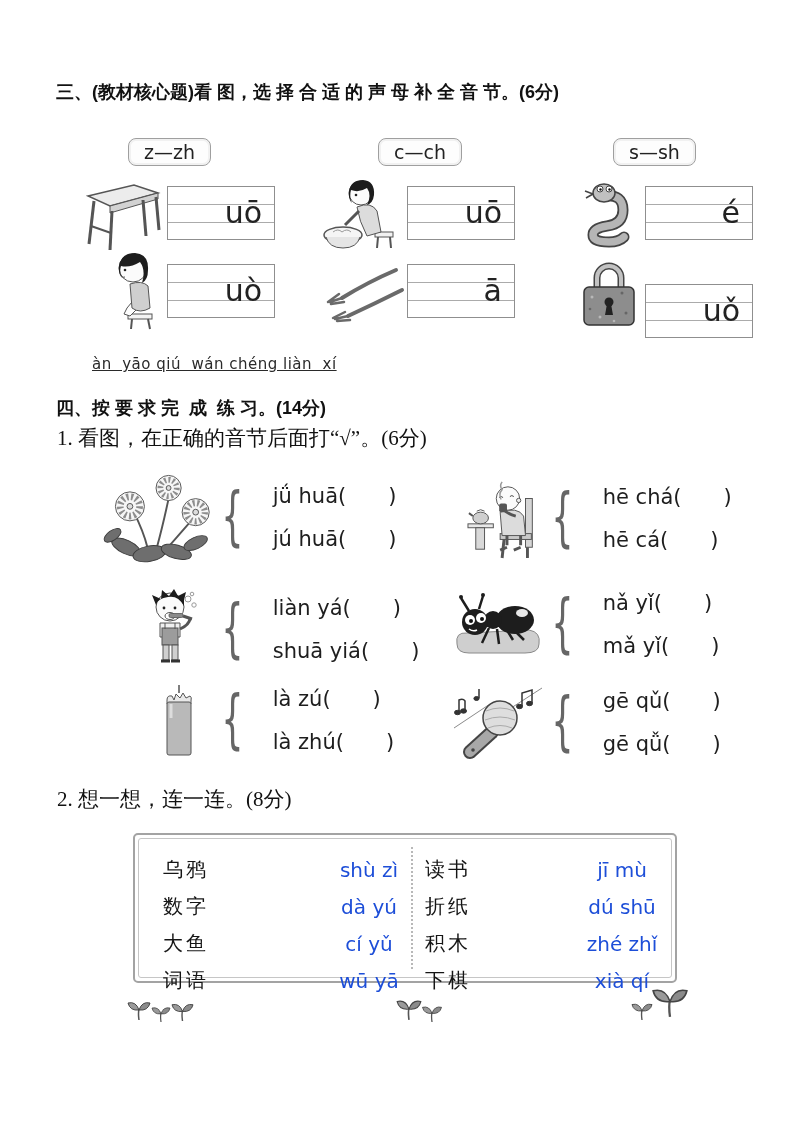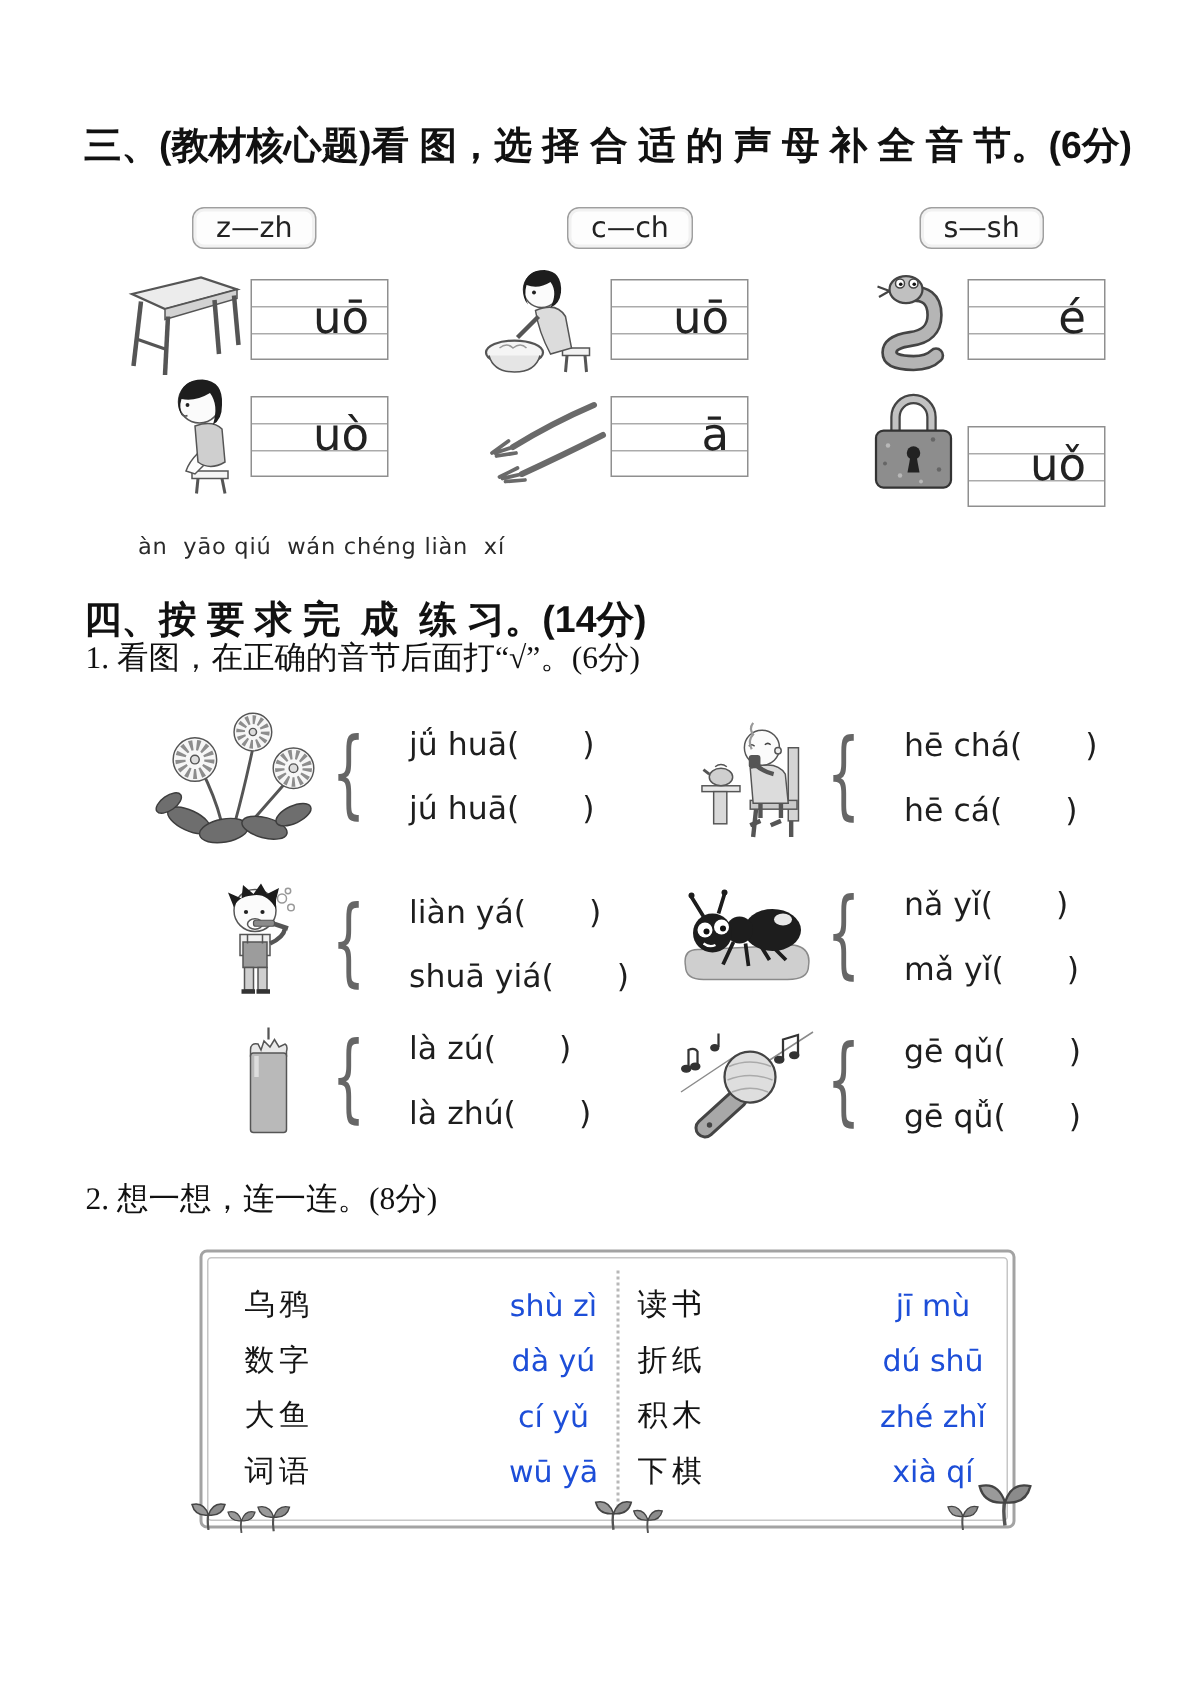--- a/index.html
+++ b/index.html
@@ -3,48 +3,48 @@
 <meta charset="utf-8">
 <style>
   * { box-sizing: border-box; margin: 0; padding: 0; }
   html,body { background:#fff; }
   .page {
     position: relative; width: 793px; height: 1122px; margin: 0 auto;
     background: #ffffff; overflow: hidden;
     font-family: "DejaVu Sans","Liberation Sans",sans-serif; color: #1c1c1c;
   }
   .pinyin-line { position: absolute; font-size: 15px; color: #2a2a2a; white-space: pre; letter-spacing: .5px; }
-  .sec-title { position: absolute; font-size: 25px; font-weight: bold; color: #111;
+  .sec-title { position: absolute; font-size: 18px; font-weight: bold; color: #111;
                font-family: "Liberation Sans","DejaVu Sans",sans-serif; white-space: pre; }
   .q-title  { position: absolute; font-size: 21px; color: #111;
               font-family: "Liberation Serif","DejaVu Serif",serif; white-space: pre; }
   .hdr {
     position: absolute; border: 1.5px solid #9f9f9f; border-radius: 8px;
     padding: 2px 15px; font-size: 19px; color: #222; background: #fdfdfd;
     box-shadow: inset 0 0 0 2px #f1f1f1;
   }
   .img { position: absolute; display: block; }
   .img svg { display: block; width: 100%; height: 100%; }
   .ph-box {
-    position: absolute; width: 92px; height: 54px; background: #fff;
+    position: absolute; width: 108px; height: 54px; background: #fff;
     border: 1.5px solid #8f8f8f;
   }
   .gl { position: absolute; left: 0; right: 0; height: 1px; background: #ababab; }
   .gl.l1 { top: 17px; } .gl.l2 { top: 35px; }
   .syll { position: absolute; right: 12px; bottom: 11px; line-height: 1; font-size: 30px; color: #222; }
   .q1item { position: absolute; display: flex; align-items: center; }
   .q1img { flex: none; display: flex; align-items: center; justify-content: center; }
   .brace {
     flex: none; font-size: 64px; line-height: .9; color: #666;
     transform: scaleX(.55); margin: 0 -2px 0 -6px; font-weight: normal;
   }
   .opts { display: flex; flex-direction: column; gap: 15px; padding-left: 6px; margin-left: 16px; }
   .opt { font-size: 21px; color: #1e1e1e; white-space: pre; }
   .mtable {
-    position: absolute; left: 133px; top: 833px; width: 544px; height: 186px;
+    position: absolute; left: 133px; top: 833px; width: 544px; height: 150px;
     border: 2px solid #a3a3a3; border-radius: 5px; background: #fff;
   }
   .mtable-inner {
     position: absolute; left: 3px; top: 3px; right: 3px; bottom: 3px;
     border: 1px solid #c6c6c6; border-radius: 3px;
   }
   .mdivider { position: absolute; left: 272px; top: 8px; bottom: 8px; width: 0;
               border-left: 2px dotted #b8b8b8; }
   .mgrid {
     position: absolute; left: 0; top: 0; right: 0; bottom: 0;
@@ -173,21 +173,21 @@
       <circle cx="31" cy="45" r="4.5" fill="#222"></circle>
       <path d="M29,47 l-2,11 h8 l-2,-11 z" fill="#222"></path>
     </svg>
   </span>
   <div class="ph-box" style="left:645px; top:264px;margin-top:20px;">
     <i class="gl l1"></i>
     <i class="gl l2"></i>
     <span class="syll">uǒ</span>
   </div>
 
-  <div class="pinyin-line" style="left:92px; top:355px;">àn  yāo qiú  wán chéng liàn  xí</div>
+  <div class="pinyin-line" style="left:92px; top:355px;text-decoration:underline;">àn  yāo qiú  wán chéng liàn  xí</div>
   <div class="sec-title" style="left:56px; top:376px;margin-top:20px;">四、按 要 求 完  成  练 习。(14分)</div>
 
   <div class="q-title" style="left:57px; top:424px;">1. 看图，在正确的音节后面打“√”。(6分)</div>
 
   <div class="q1item" style="left:95px; top:466px; height:102px;">
     <span class="q1img" style="width:123px;">
       <svg viewBox="0 0 120 98" style="width:116px;height:96px;">
         <path d="M36,44 Q46,64 50,80 M72,30 Q66,58 60,80 M98,50 Q84,66 70,82" stroke="#555" fill="none" stroke-width="2"></path>
         <g fill="#6e6e6e" stroke="#3d3d3d" stroke-width="1">
           <ellipse cx="28" cy="80" rx="16" ry="7" transform="rotate(25 28 80)"></ellipse>

